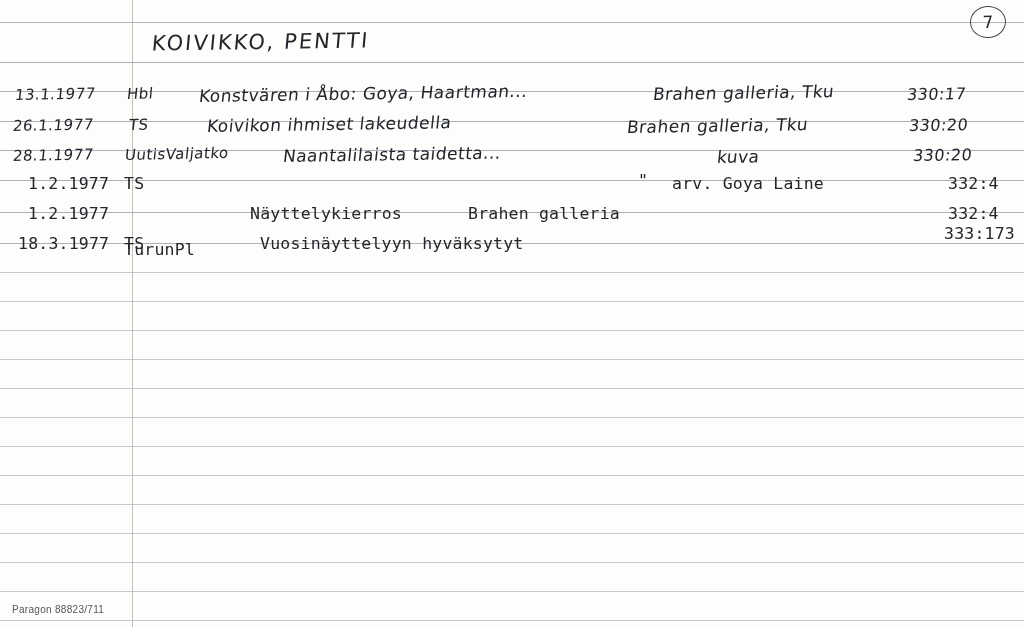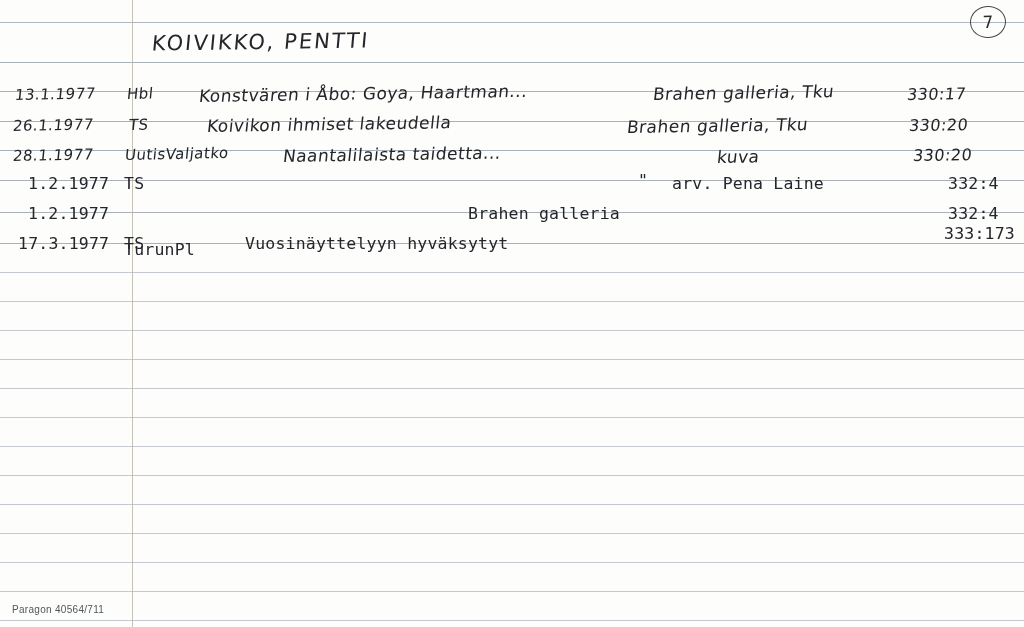--- a/index.html
+++ b/index.html
@@ -170,28 +170,29 @@
 
   <div class="hand hw-date" style="left:12px;  top:147px;">28.1.1977</div>
   <div class="hand hw-src" style="left:124px; top:146px;">UutisValjatko</div>
   <div class="hand hw-title" style="left:282px; top:146px;">Naantalilaista taidetta...</div>
   <div class="hand hw-venue" style="left:716px; top:147px;">kuva</div>
   <div class="hand hw-ref" style="left:912px; top:146px;">330:20</div>
 
   <div class="typed" style="left:28px;  top:174px;">1.2.1977</div>
   <div class="typed" style="left:124px; top:174px;">TS</div>
   <div class="typed" style="left:638px; top:171px;">"</div>
-  <div class="typed" style="left:672px; top:174px;">arv. Pena Laine</div>
+  <div class="typed" style="left:672px; top:174px;">arv. Goya Laine</div>
   <div class="typed" style="left:948px; top:174px;">332:4</div>
 
   <div class="typed" style="left:28px;  top:204px;">1.2.1977</div>
   <div class="typed" style="left:124px; top:204px;margin-top:36px;">TurunPl</div>
+  <div class="typed" style="left:250px; top:204px;">Näyttelykierros</div>
   <div class="typed" style="left:468px; top:204px;">Brahen galleria</div>
   <div class="typed" style="left:948px; top:204px;">332:4</div>
 
-  <div class="typed" style="left:18px;  top:234px;">17.3.1977</div>
+  <div class="typed" style="left:18px;  top:234px;">18.3.1977</div>
   <div class="typed" style="left:124px; top:234px;">TS</div>
-  <div class="typed" style="left:245px; top:234px;">Vuosinäyttelyyn hyväksytyt</div>
+  <div class="typed" style="left:260px; top:234px;">Vuosinäyttelyyn hyväksytyt</div>
   <div class="typed" style="left:944px; top:224px;">333:173</div>
 
-  <div id="imprint">Paragon 40564/711</div>
+  <div id="imprint">Paragon 88823/711</div>
 
 </div>
 
 </body></html>

